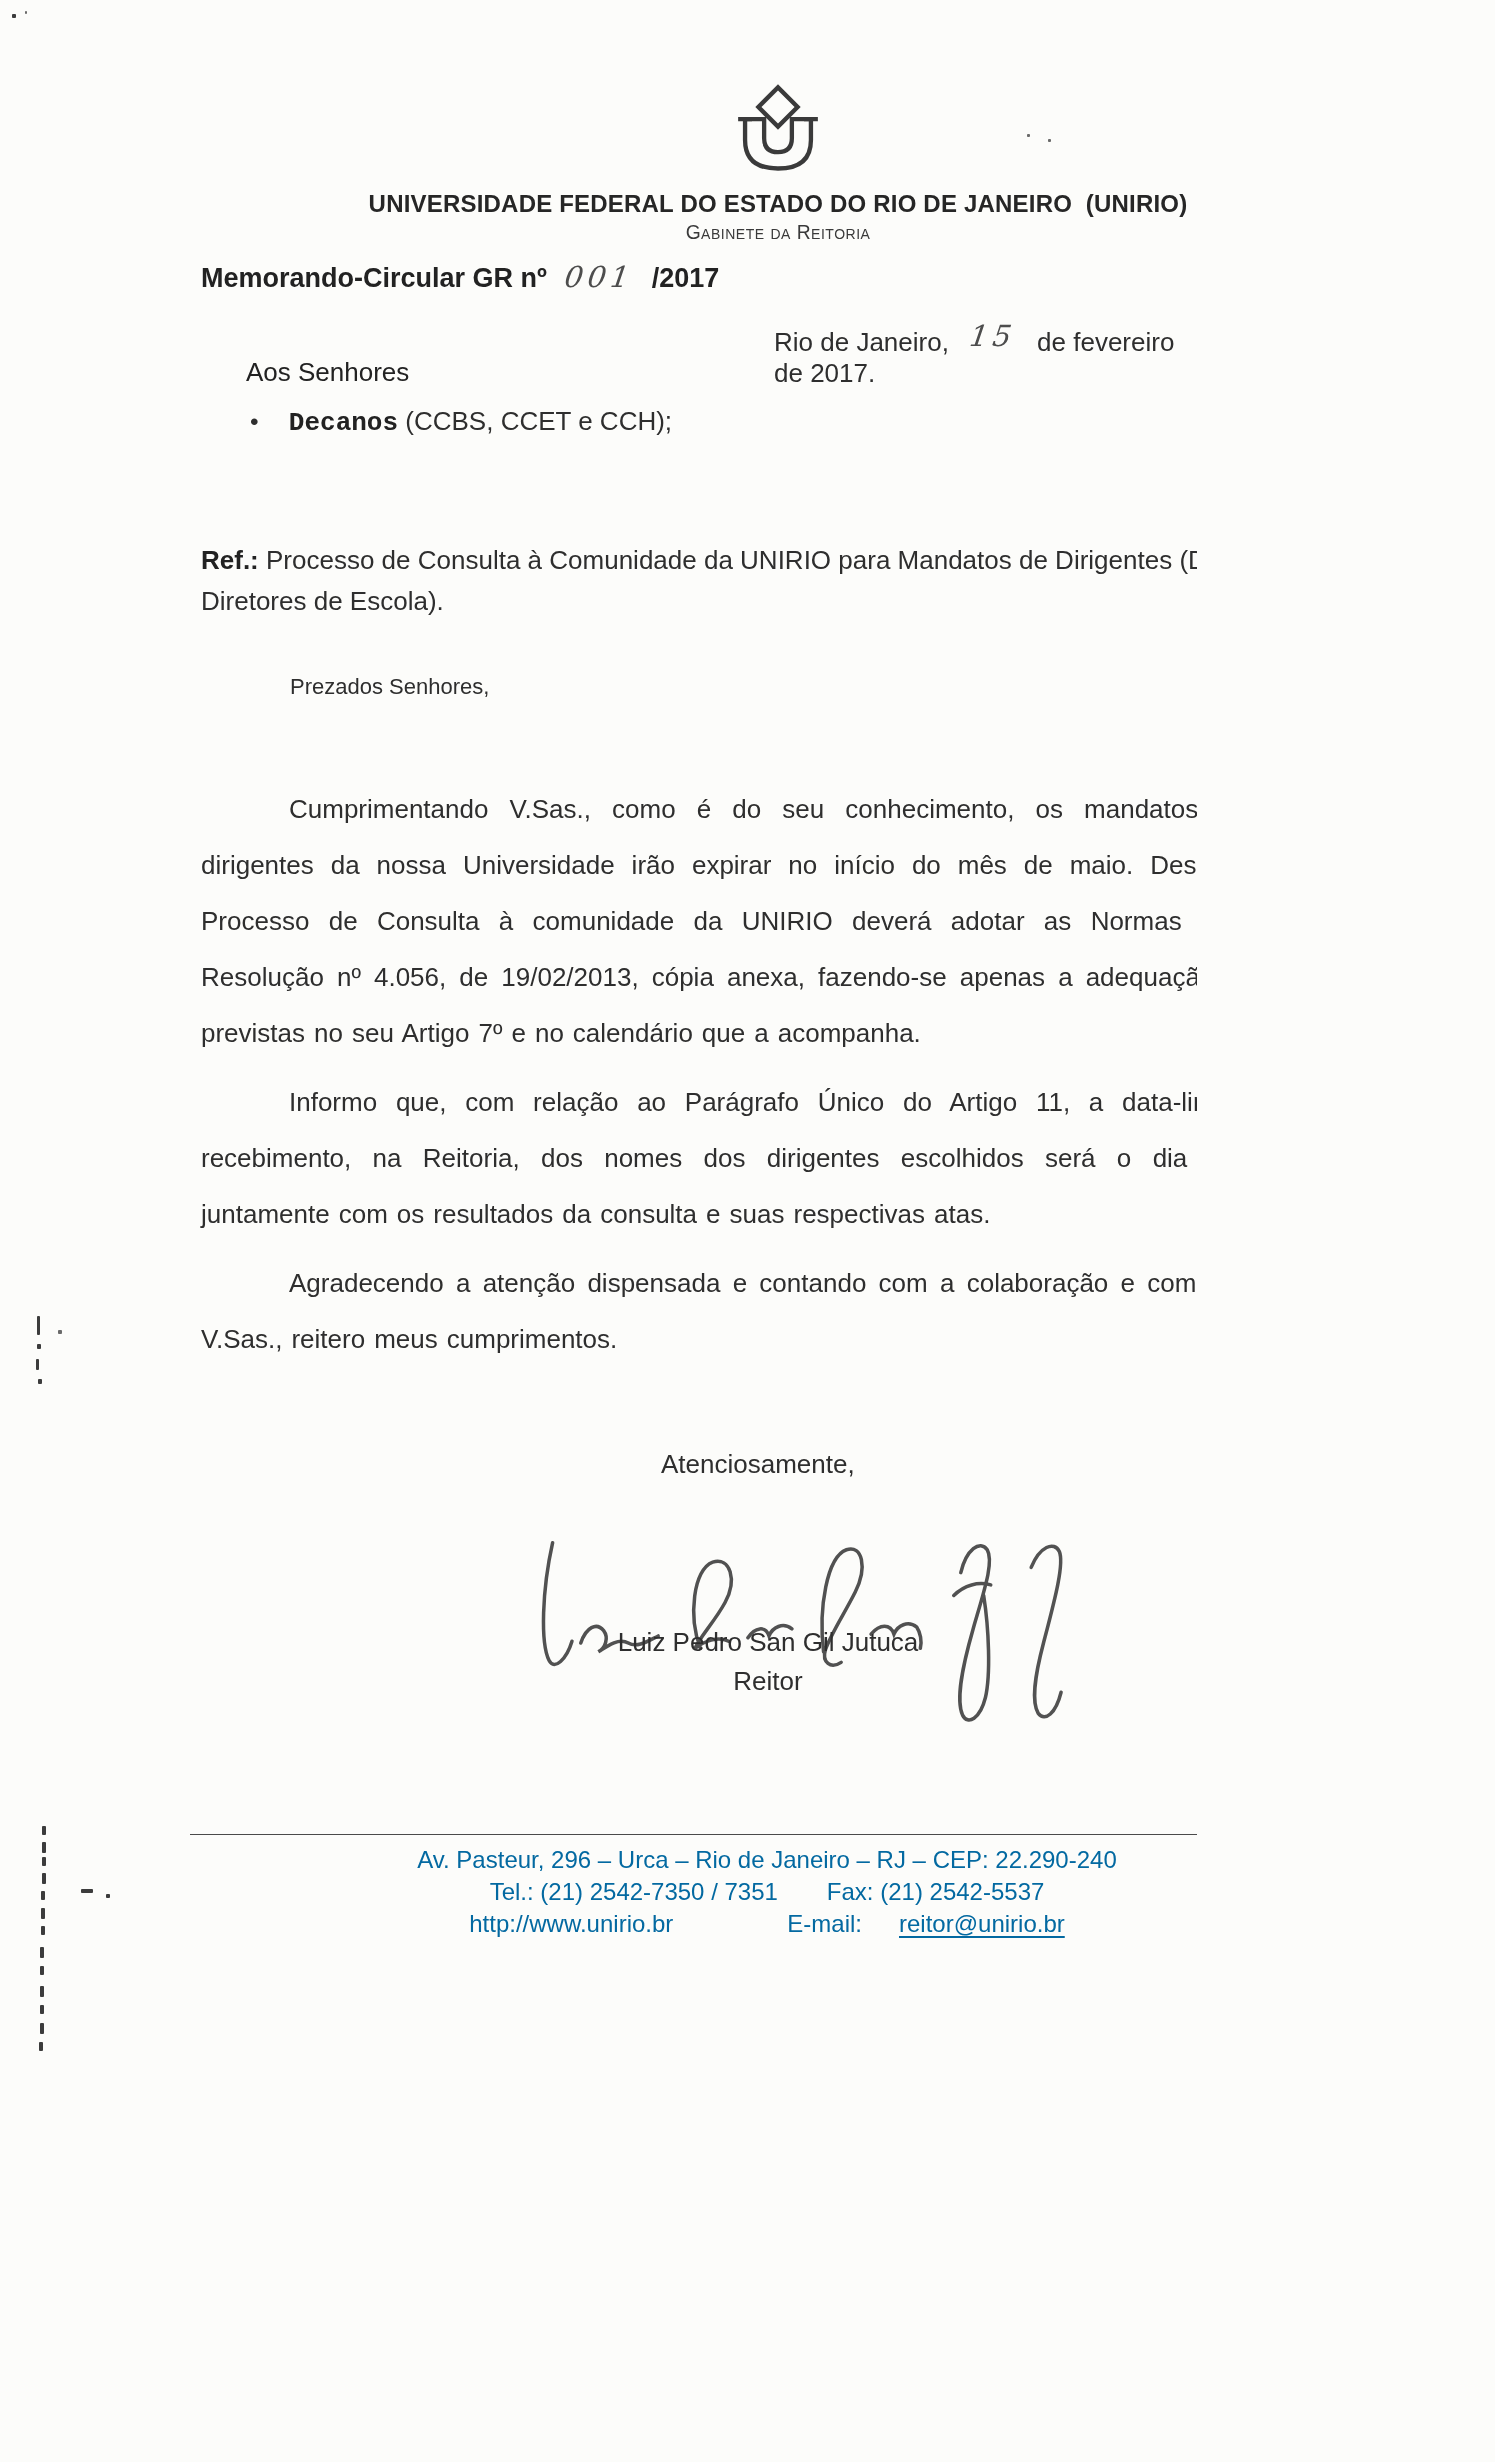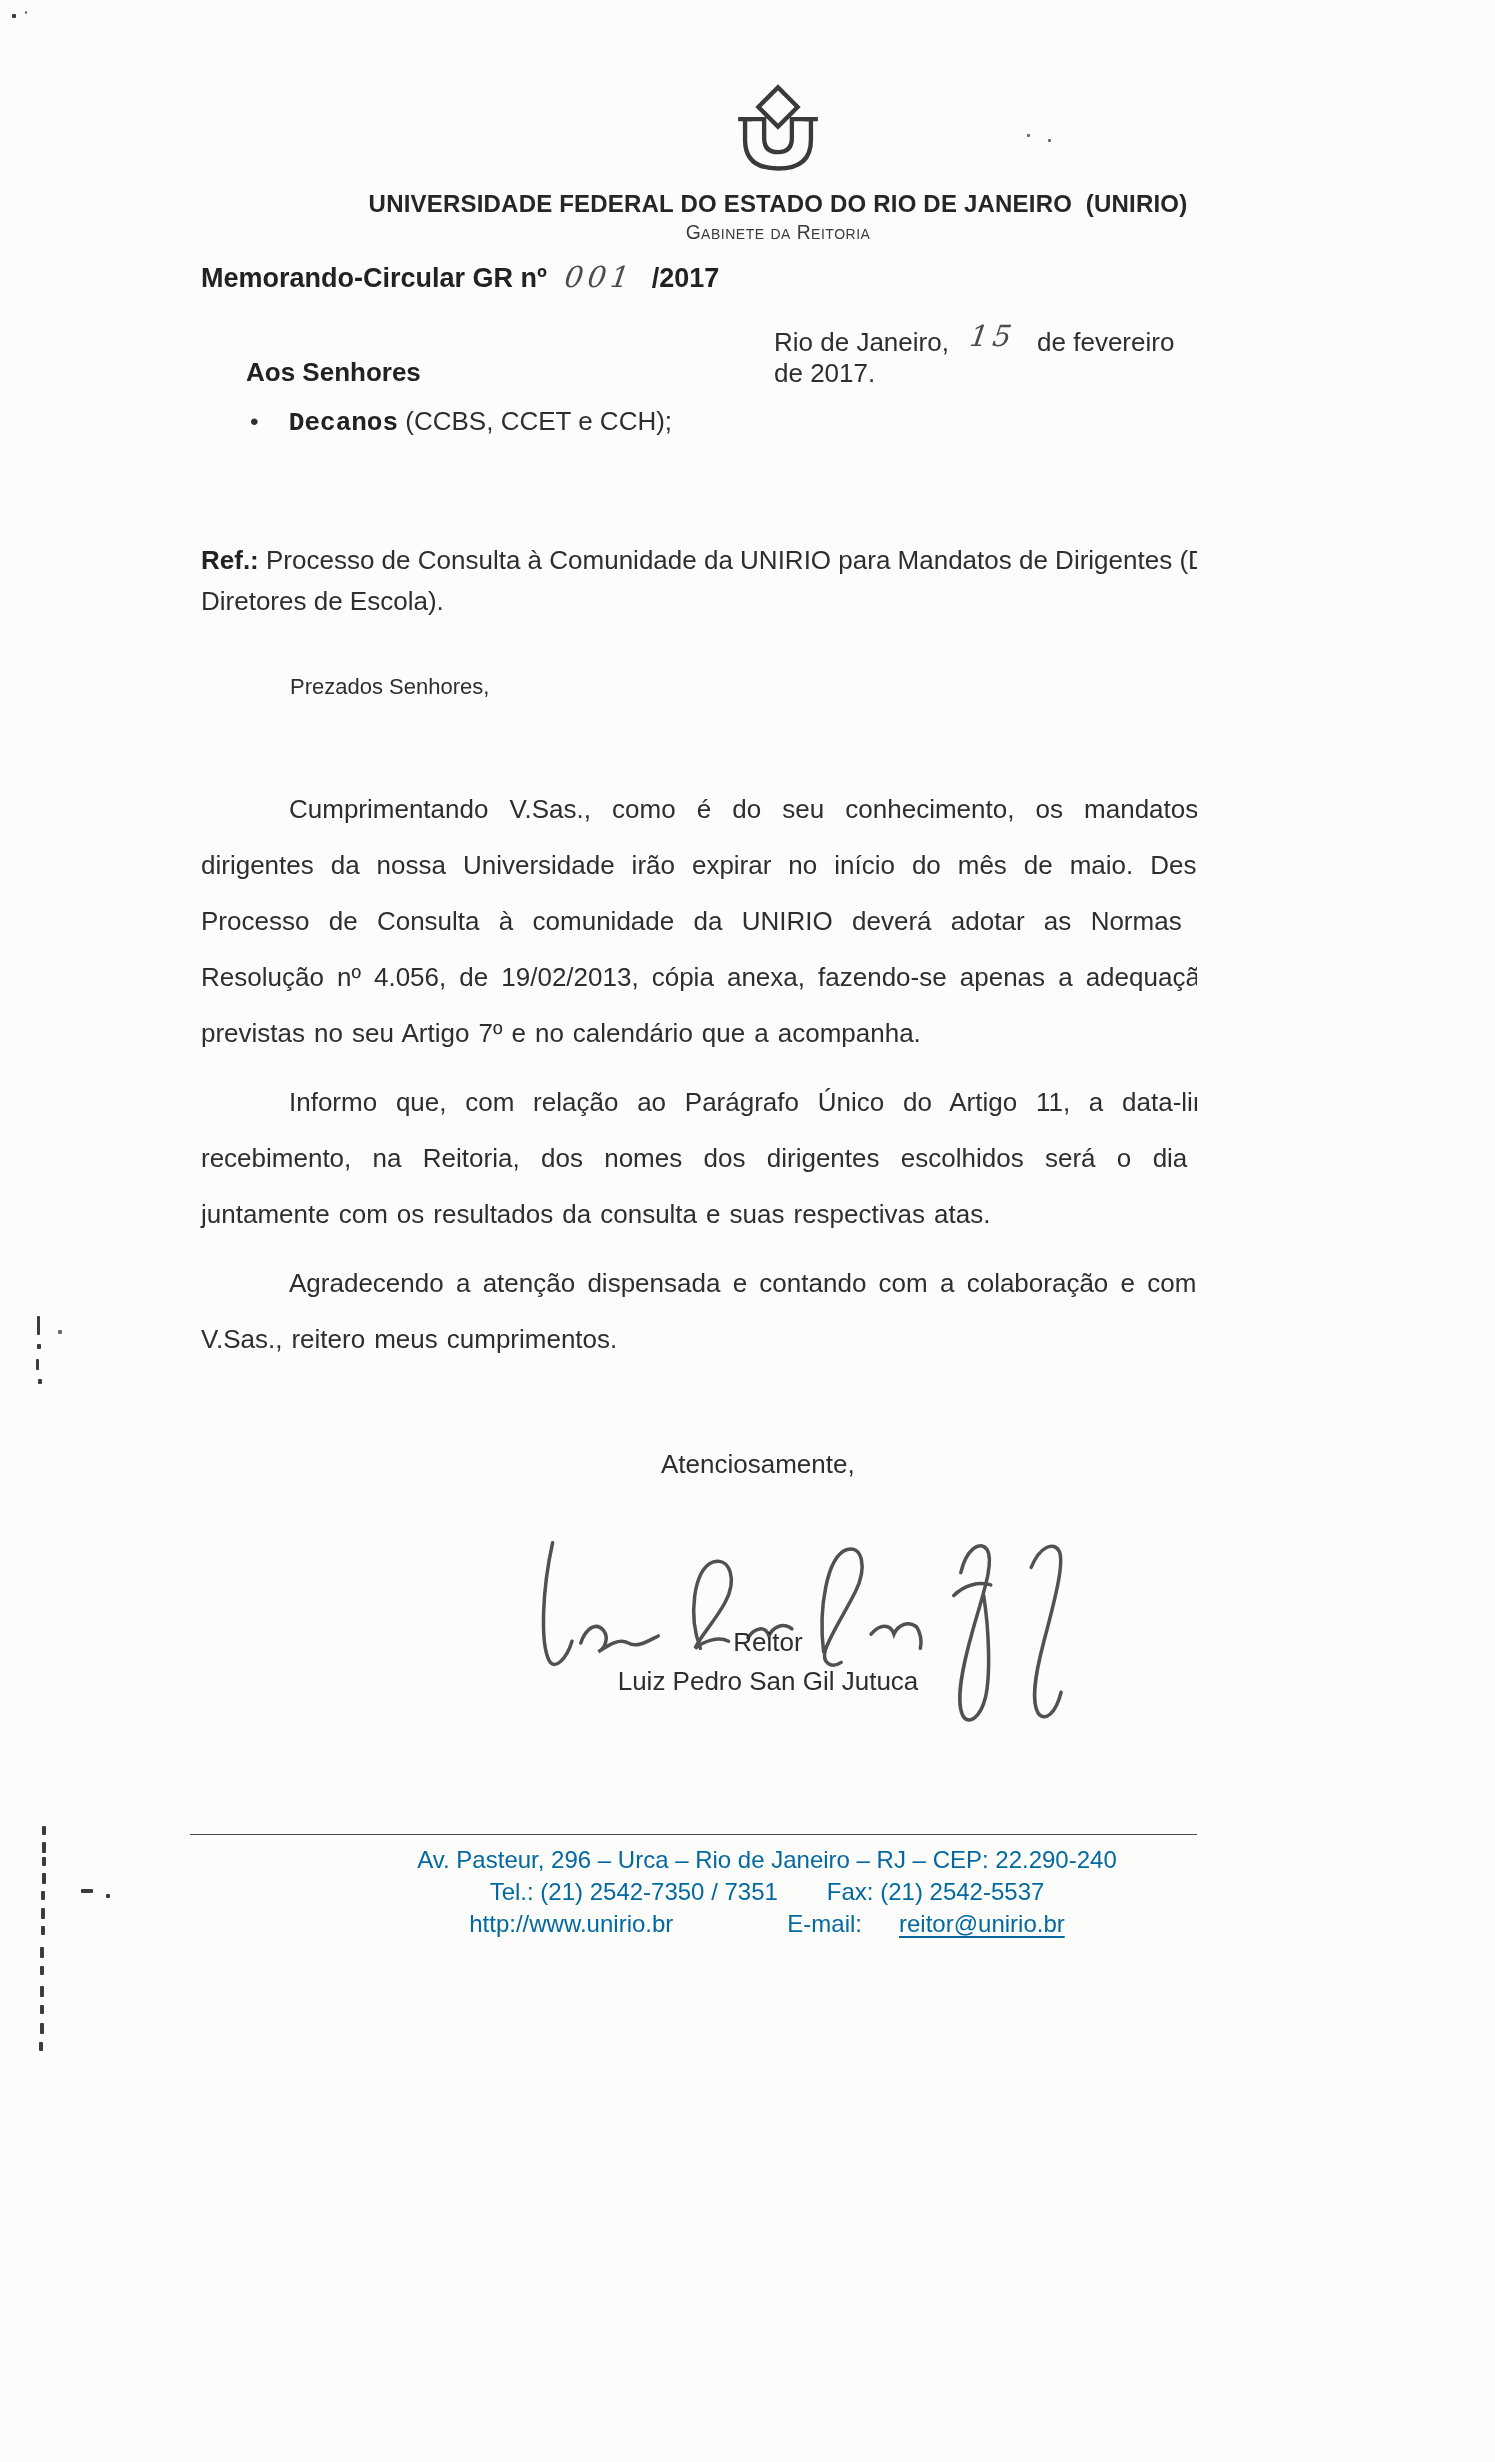--- a/index.html
+++ b/index.html
@@ -46,21 +46,21 @@
     display: inline-block;
     transform: skewX(-8deg);
     margin: 0 10.6px;
   }
   .hand-day { position: relative; top: -5.3px; margin: 0 14px; }
 
   
   .date-line { top: 324px; left: 774px; font-size: 26px; }
 
   
-  .recipients-heading { top: 357px; left: 246px; font-size: 26px; font-weight: bold; color: #222; }
+  .recipients-heading { top: 357px; left: 246px; font-size: 26px; font-weight: normal; color: #222; }
   .recipient-item { top: 406px; left: 250px; font-size: 26px; }
   .recipient-item .bullet { font-size: 24.6px; margin-right: 23px; }
   .recipient-item .bold-name { font-weight: bold; color: #222; font-family: Liberation Mono, monospace; }
 
   
   .ref-block { top: 540px; left: 201px; width: 1126px; font-size: 26px; line-height: 41px; }
   .ref-label { font-weight: bold; color: #222; }
 
   
   .salutation { top: 674px; left: 290px; font-size: 22px; }
@@ -149,22 +149,22 @@
       <path d="M250 144 C258 132 270 130 274 142 C278 132 290 126 300 134"></path>
       <path d="M336 160 C330 110 340 52 362 44 C380 38 386 64 372 92 C360 116 344 140 338 158 C334 172 344 180 356 172"></path>
       <path d="M390 140 C400 128 412 128 416 140 C420 130 432 124 442 132 C446 138 448 148 446 156"></path>
       <path d="M492 70 C498 44 514 32 522 44 C530 58 518 92 506 134 C494 176 486 214 494 232 C500 244 514 236 520 212 C526 186 524 134 518 96"></path>
       <path d="M484 96 C496 84 512 80 526 84"></path>
       <path d="M572 64 C582 40 598 34 604 46 C610 60 598 104 586 150 C576 188 572 216 580 230 C588 240 600 230 606 206"></path>
     </g>
   </svg>
 
   <div class="abs sig-block">
+    <div>Luiz Pedro San Gil Jutuca</div>
     <div>Reitor</div>
-    <div>Luiz Pedro San Gil Jutuca</div>
   </div>
 
   <div class="abs footer-rule"></div>
   <div class="abs footer">
     <div class="footer-row">Av. Pasteur, 296 – Urca – Rio de Janeiro – RJ – CEP: 22.290-240</div>
     <div class="footer-row r2">
       <span>Tel.: (21) 2542-7350 / 7351</span>
       <span>Fax: (21) 2542-5537</span>
     </div>
     <div class="footer-row r3">

